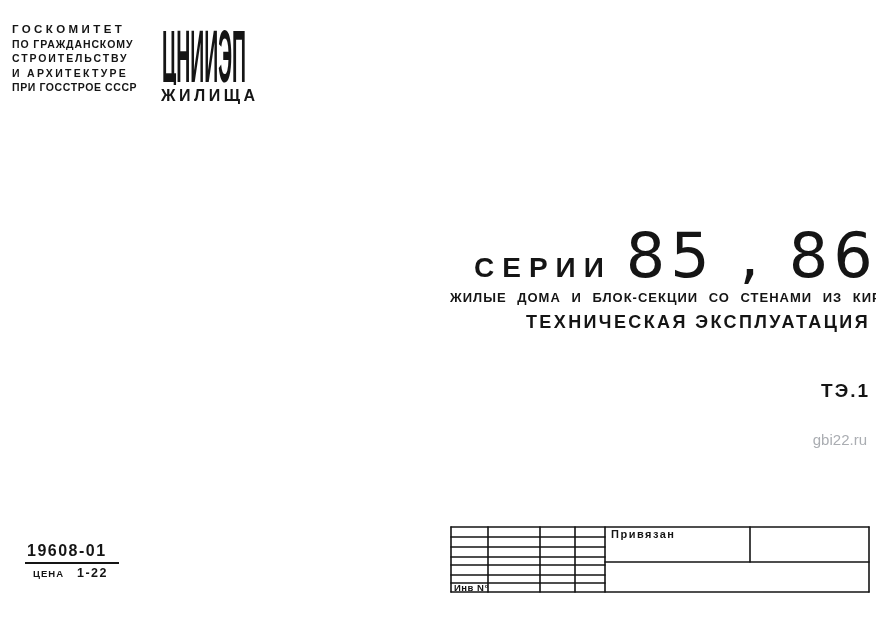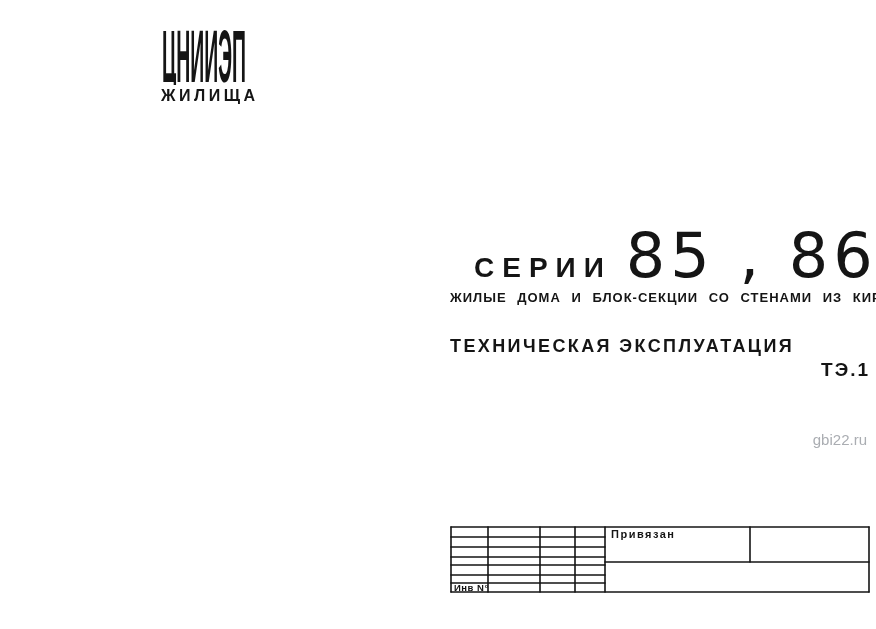--- a/index.html
+++ b/index.html
@@ -29,21 +29,21 @@
   .series-label{font-size:28px;font-weight:bold;letter-spacing:8px;margin-left:24px;}
   .series-numbers{
     font-family:"DejaVu Sans",sans-serif;
     font-size:62px;font-weight:400;letter-spacing:5px;
     margin-left:14px;line-height:60px;white-space:nowrap;
   }
   .doc-subtitle{
     margin-top:4px;font-size:13px;font-weight:bold;
     letter-spacing:1px;word-spacing:6px;white-space:nowrap;
   }
-  .doc-line{display:flex;justify-content:space-between;align-items:center;margin-top:7px;}
+  .doc-line{display:flex;justify-content:space-between;align-items:flex-end;margin-top:7px;flex-direction:column;}
   .doc-type{font-size:18px;font-weight:bold;letter-spacing:2.4px;white-space:nowrap;}
   .doc-code{font-size:19px;font-weight:bold;letter-spacing:2px;margin-top:47px;}
   
   .watermark{position:absolute;right:9px;top:431px;font-size:15px;color:#aaadb2;text-align:center;}
   
   .footer-left{position:absolute;left:25px;top:542px;}
   .catalog-number{
     font-size:16px;font-weight:bold;letter-spacing:1.5px;
     padding:0 12px 2px 2px;border-bottom:2.5px solid #151515;display:inline-block;
   }
@@ -54,20 +54,27 @@
   .title-block{position:absolute;left:447px;top:526px;width:424px;height:70px;}
   .title-block svg text{font-family:"Liberation Sans",sans-serif;fill:#151515;}
   .tb-assigned{font-size:11px;font-weight:bold;letter-spacing:1.5px;}
   .tb-inv{font-size:9.5px;font-weight:bold;letter-spacing:0.5px;}
 </style>
 </head>
 <body>
 
 <div id="page">
 
+  <div class="committee">
+    <div class="c-line c0">ГОСКОМИТЕТ</div>
+    <div class="c-line c1">ПО ГРАЖДАНСКОМУ</div>
+    <div class="c-line c2">СТРОИТЕЛЬСТВУ</div>
+    <div class="c-line c3">И АРХИТЕКТУРЕ</div>
+    <div class="c-line c4">ПРИ ГОССТРОЕ СССР</div>
+  </div>
 
   <div class="logo">
     <svg width="86" height="59" viewBox="0 0 86 59">
       <text x="43" y="56" text-anchor="middle" font-size="74" font-weight="bold" font-family="Liberation Sans, sans-serif" fill="#151515" textLength="84" lengthAdjust="spacingAndGlyphs">ЦНИИЭП</text>
     </svg>
     <div class="logo-sub">ЖИЛИЩА</div>
   </div>
 
   <div class="title-section">
     <div class="series-line">
@@ -76,20 +83,27 @@
     </div>
     <div class="doc-subtitle">ЖИЛЫЕ ДОМА И БЛОК-СЕКЦИИ СО СТЕНАМИ ИЗ КИРПИЧА</div>
     <div class="doc-line">
       <span class="doc-type">ТЕХНИЧЕСКАЯ ЭКСПЛУАТАЦИЯ</span>
       <span class="doc-code">ТЭ.1</span>
     </div>
   </div>
 
   <div class="watermark">gbi22.ru</div>
 
+  <div class="footer-left">
+    <div class="catalog-number">19608-01</div>
+    <div class="price-row">
+      <span class="price-label">ЦЕНА</span>
+      <span class="price-value">1-22</span>
+    </div>
+  </div>
 
   <div class="title-block">
     <svg width="424" height="70" viewBox="0 0 424 70">
       <g stroke="#151515" stroke-width="1.6" stroke-linecap="round" fill="none">
 
         <path d="M4,1 H422"></path>
         <path d="M4,66 H422"></path>
         <path d="M4,1 V66"></path>
         <path d="M422,1 V66"></path>
 

